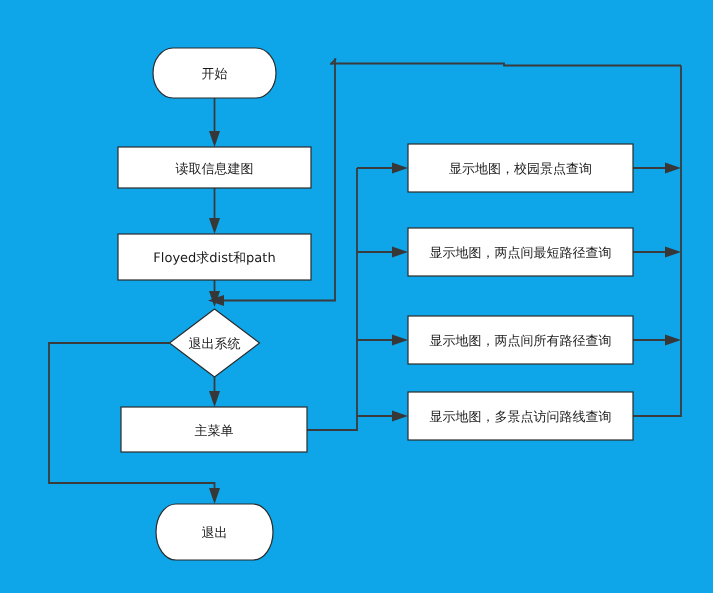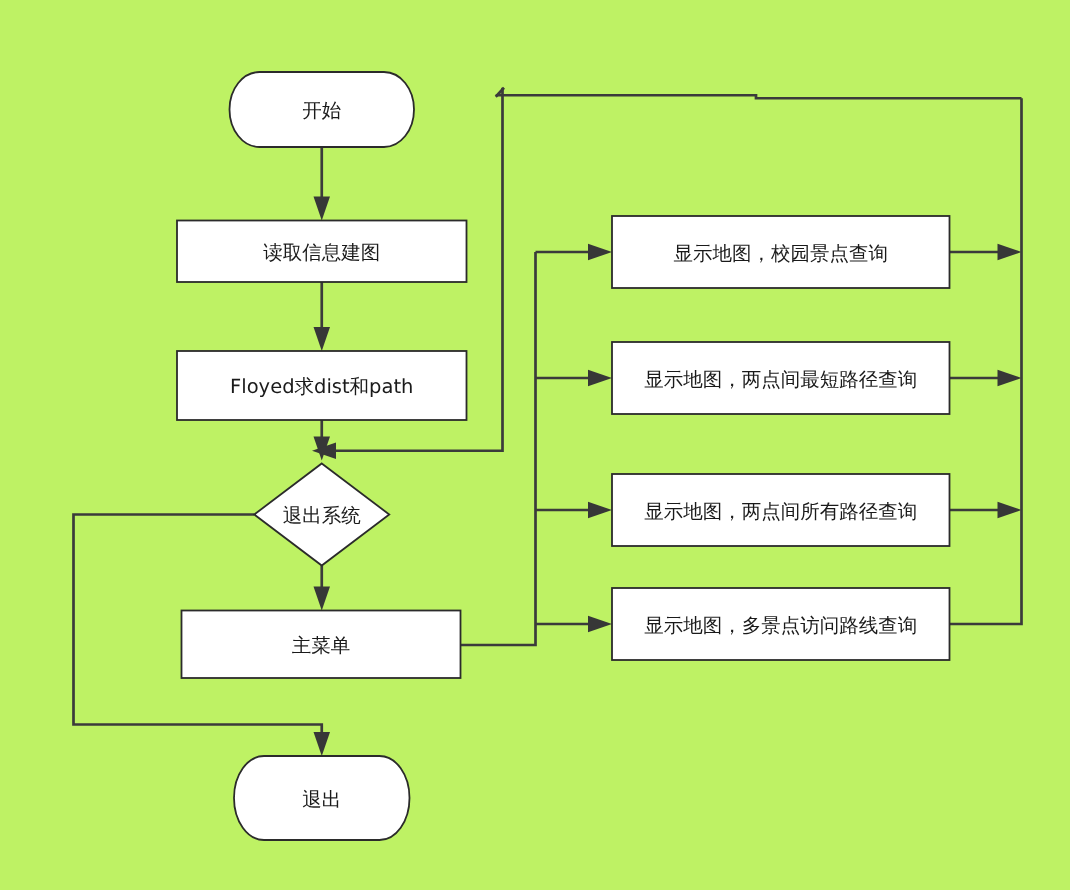--- a/index.html
+++ b/index.html
@@ -6,21 +6,21 @@
   html, body {
     margin: 0;
     padding: 0;
     background: #000000;
   }
   #canvas {
     will-change: transform;
     position: relative;
     width: 713px;
     height: 593px;
-    background: #bef264;
+    background: #0ea5e9;
     overflow: hidden;
   }
   svg#flow {
     position: absolute;
     left: 0;
     top: 0;
     width: 713px;
     height: 593px;
     display: block;
     shape-rendering: geometricPrecision;

